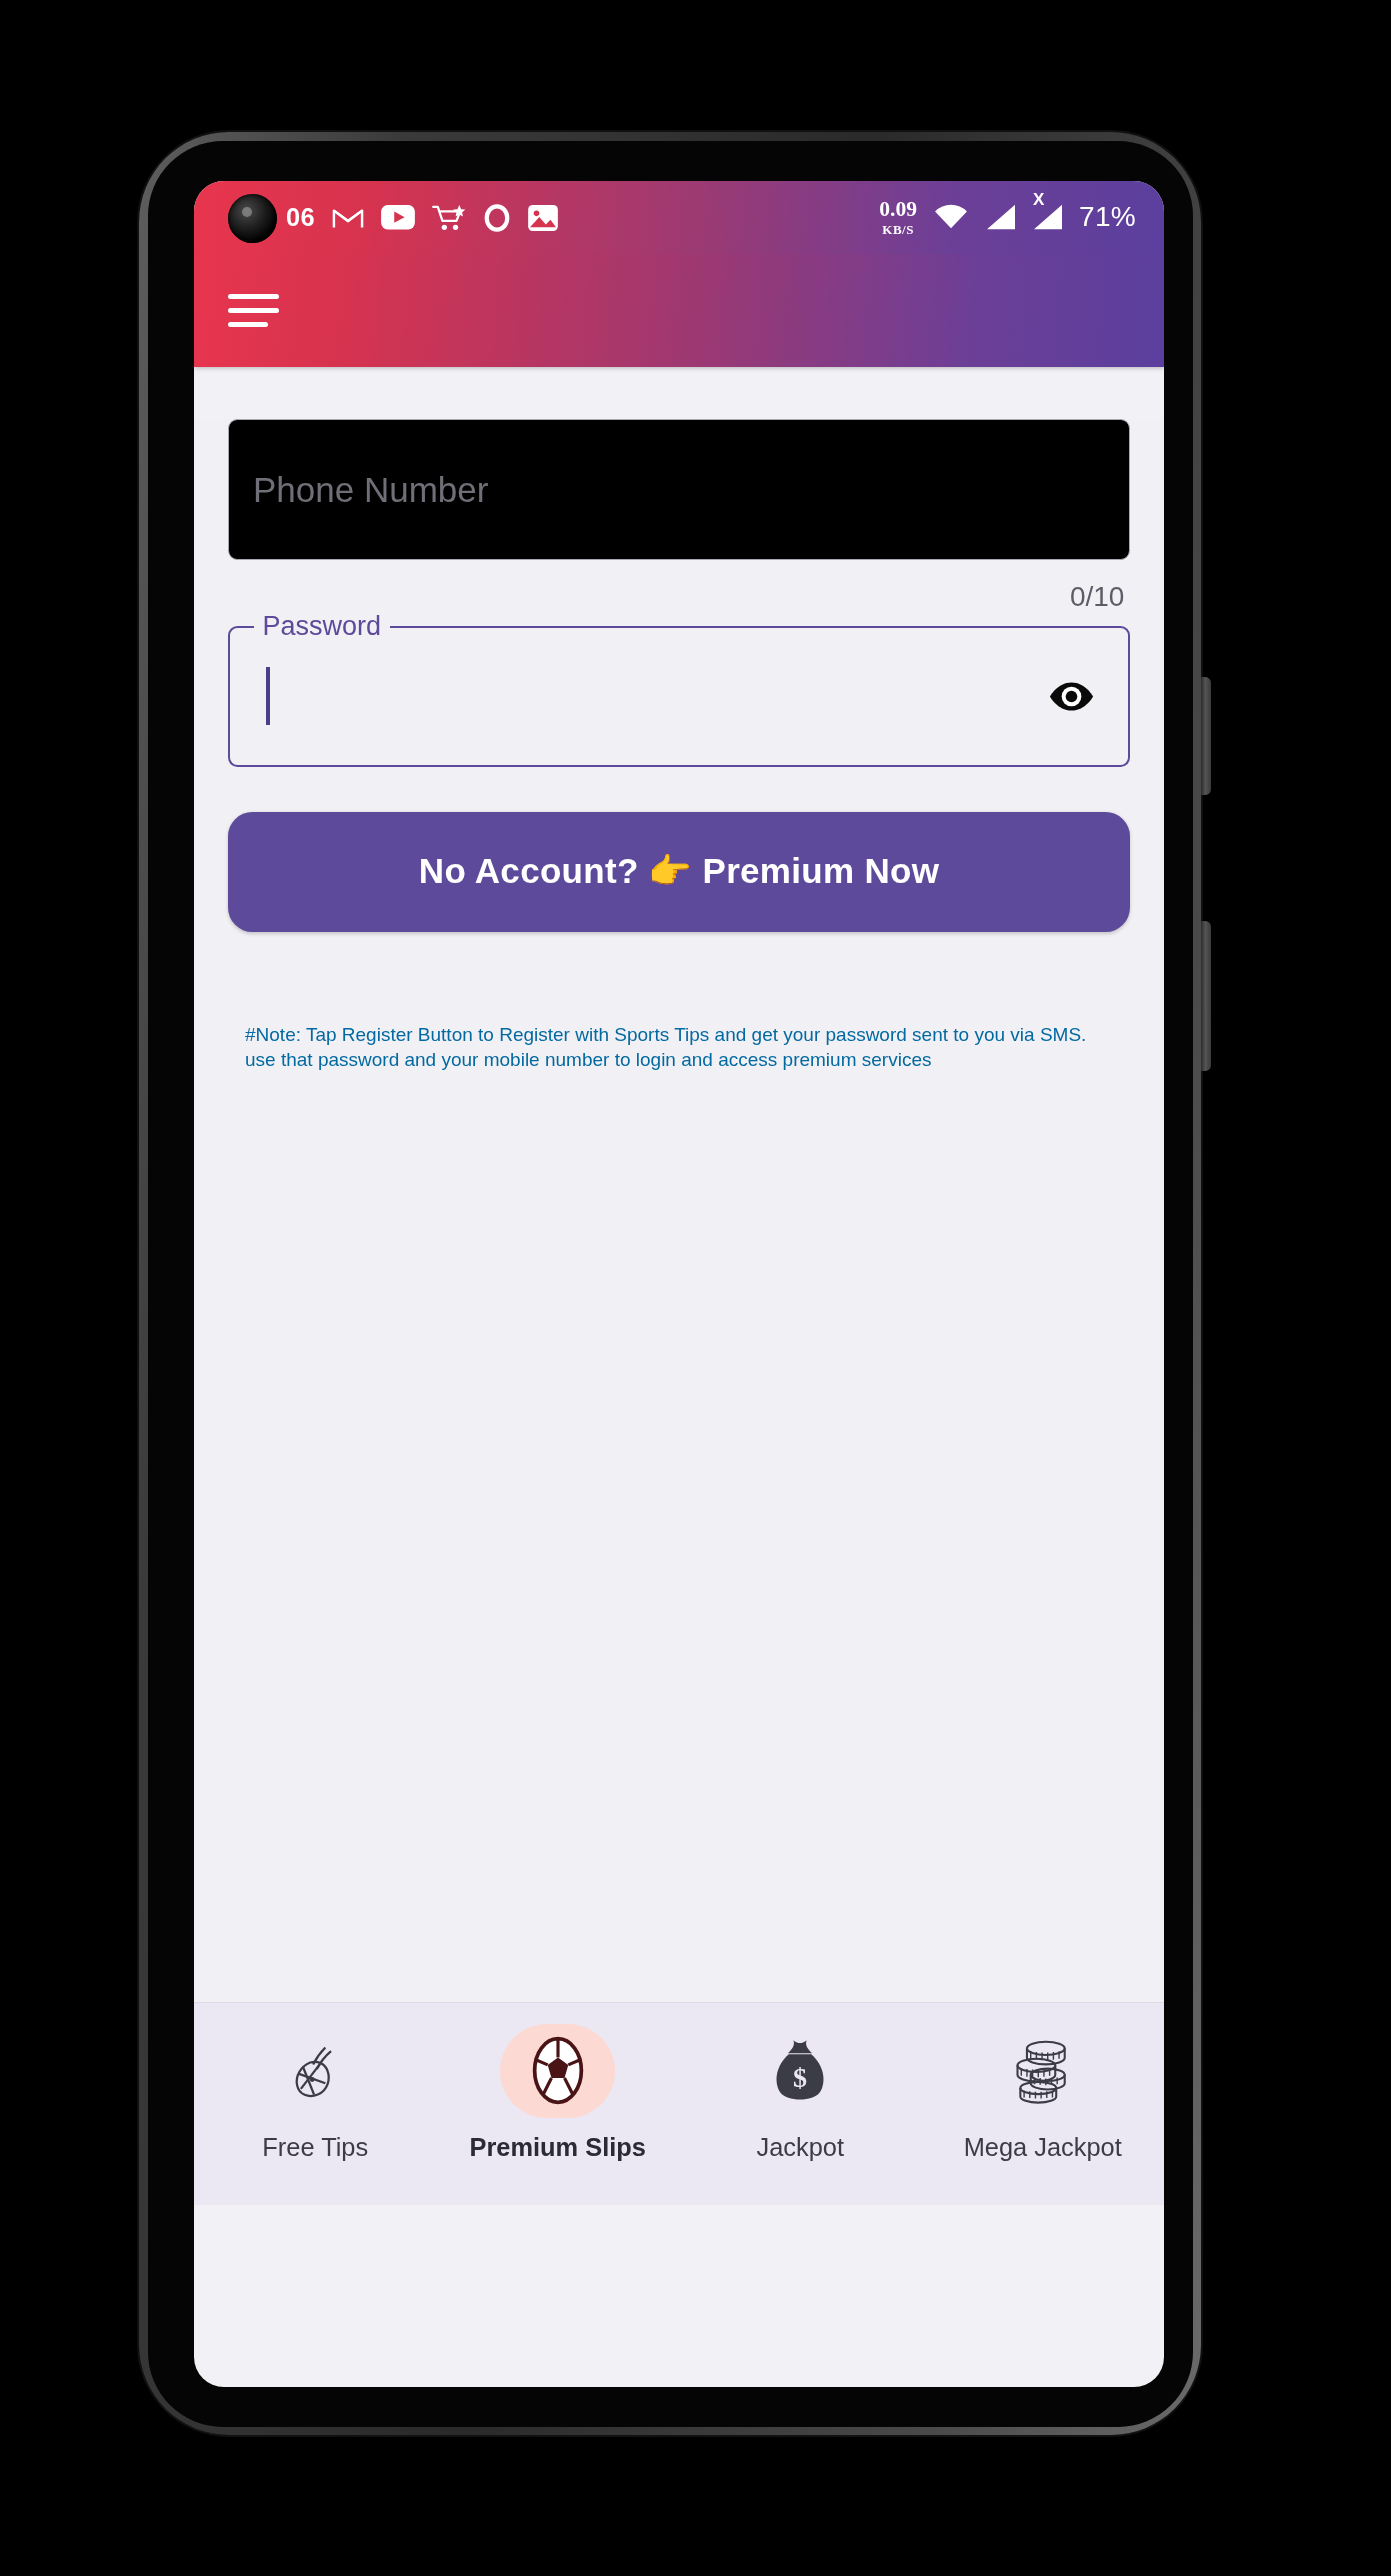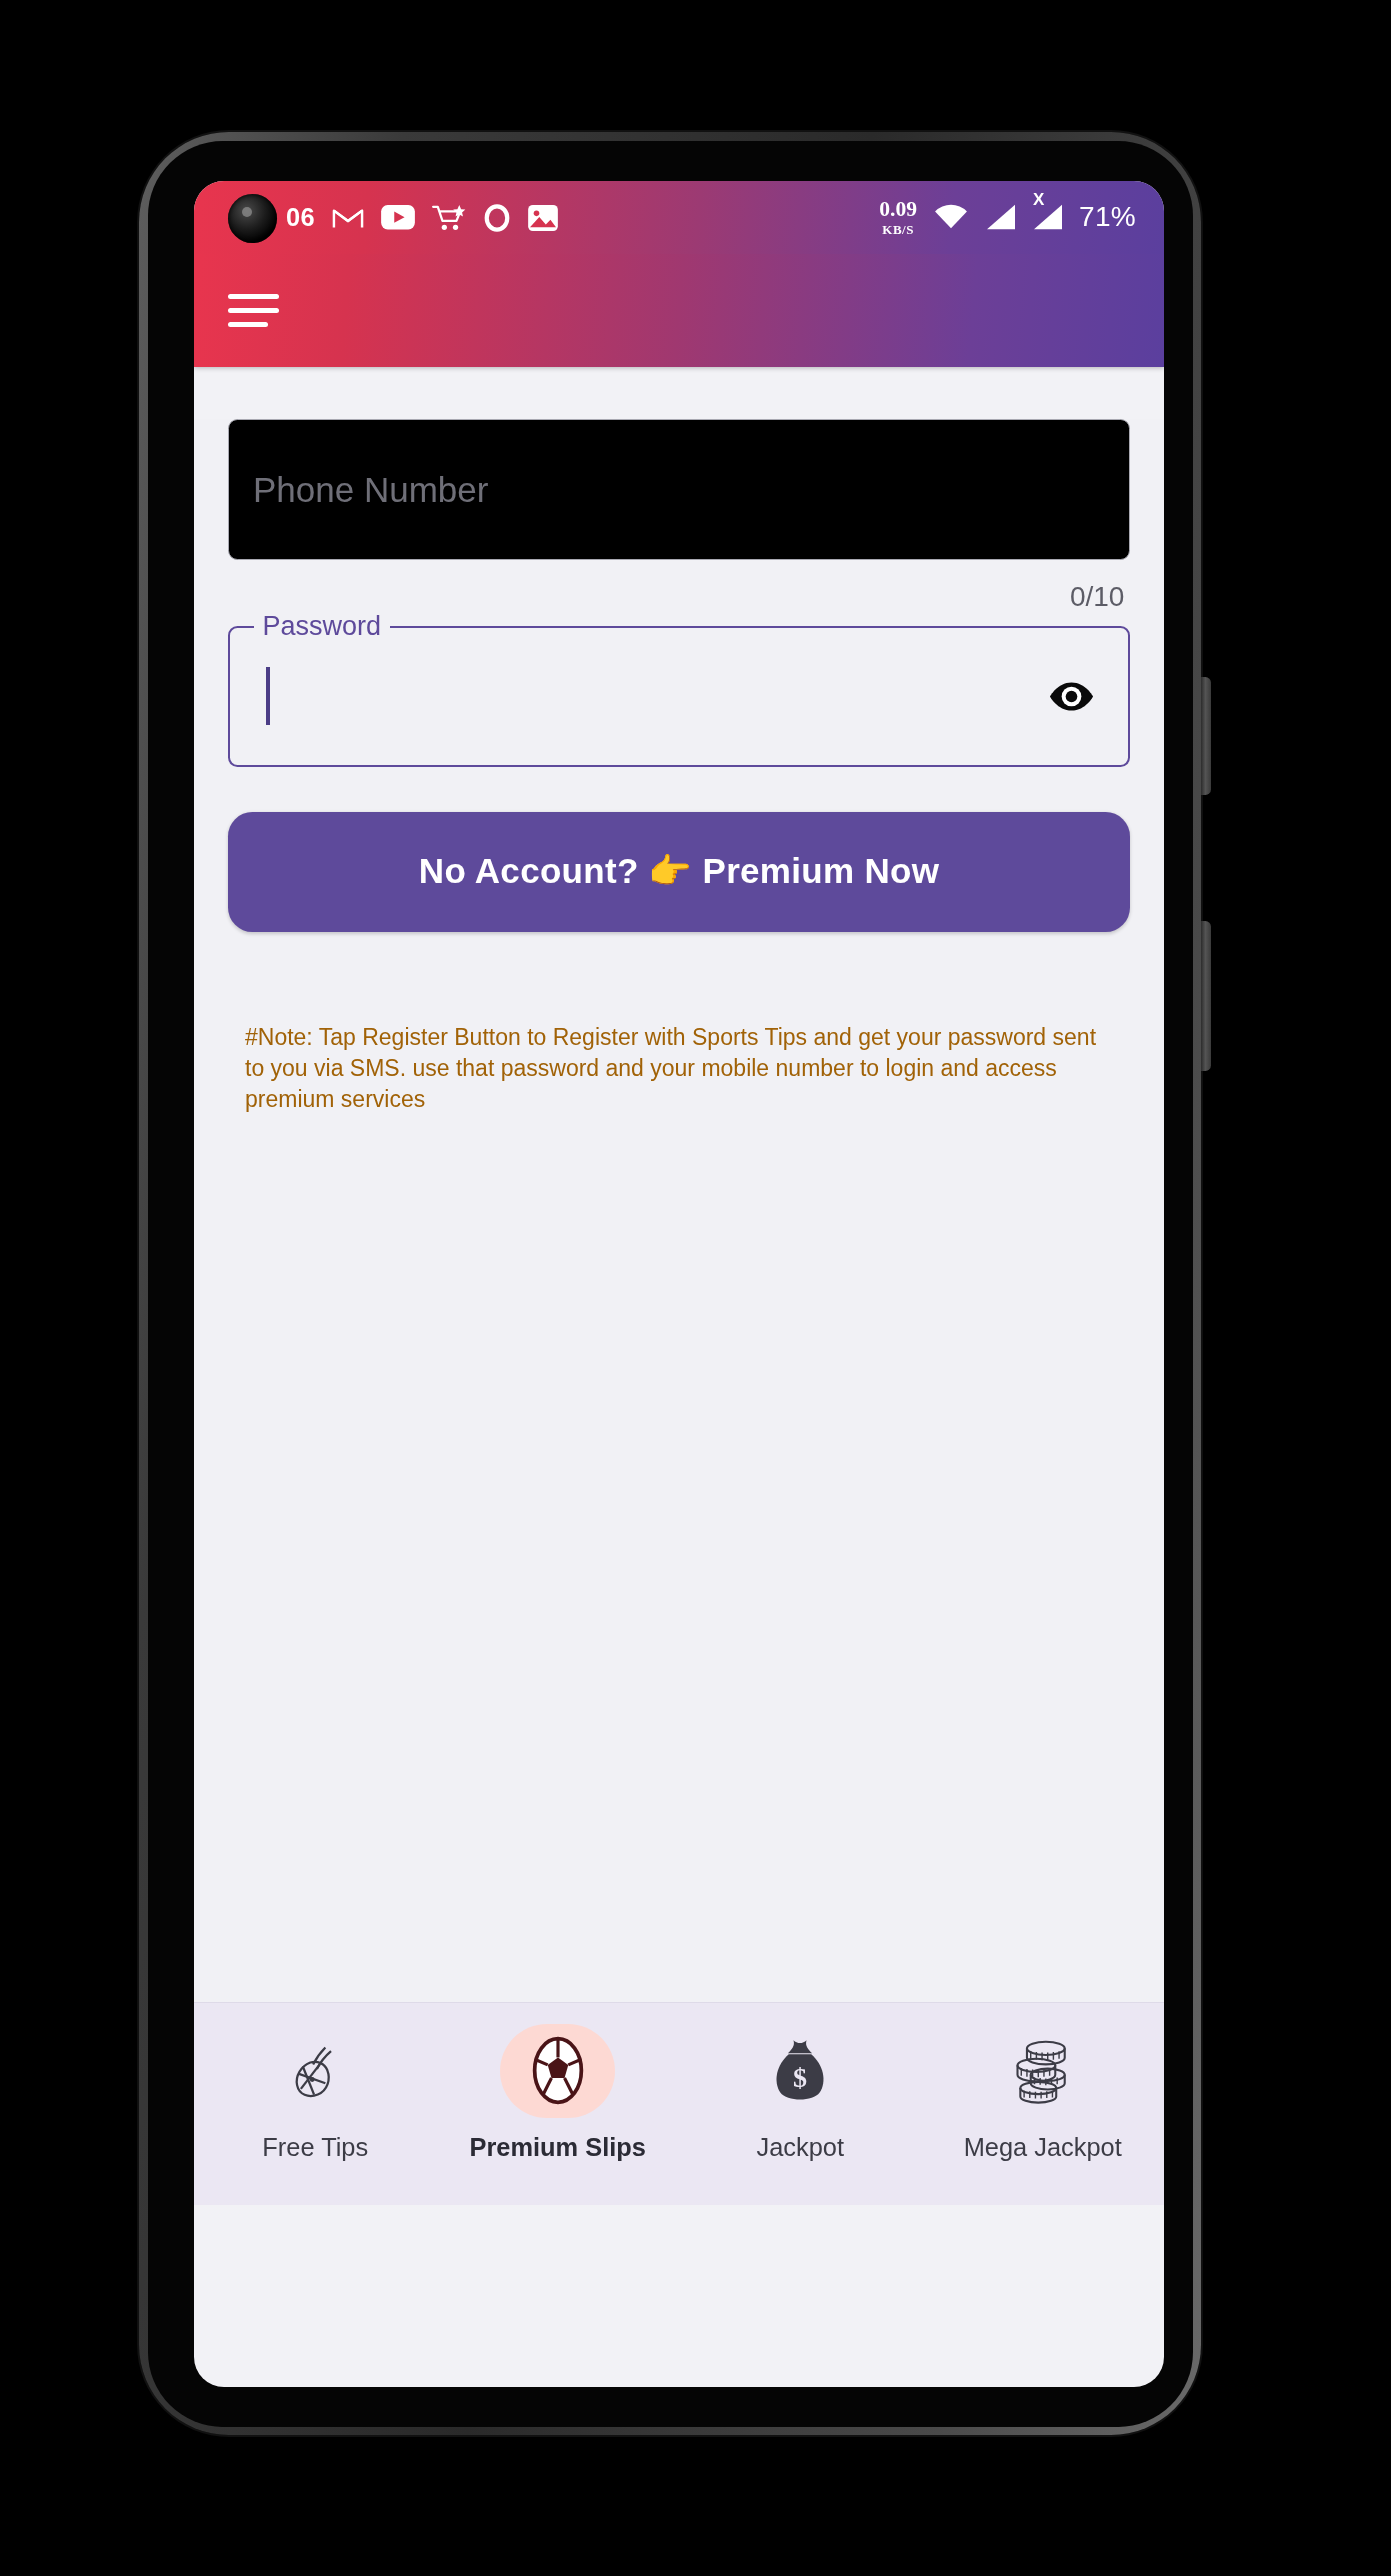--- a/index.html
+++ b/index.html
@@ -238,22 +238,22 @@
     font-size: 35px;
     letter-spacing: 0.3px;
     cursor: pointer;
     box-shadow: 0 1.9px 3.8px rgba(0,0,0,.18);
   }
   .btn.register { margin-top: 45px; font-weight: 700; }
 
   .note {
     margin-top: 90px;
     padding: 0 17px;
-    color: #a16207;
-    font-size: 23px;
+    color: #0369a1;
+    font-size: 19px;
     line-height: 1.35;
   }
 
   
   .bottomnav {
     position: absolute;
     left: 0; right: 0; bottom: 0;
     height: 203px;
     background: #ebe7f3;
     display: flex;

